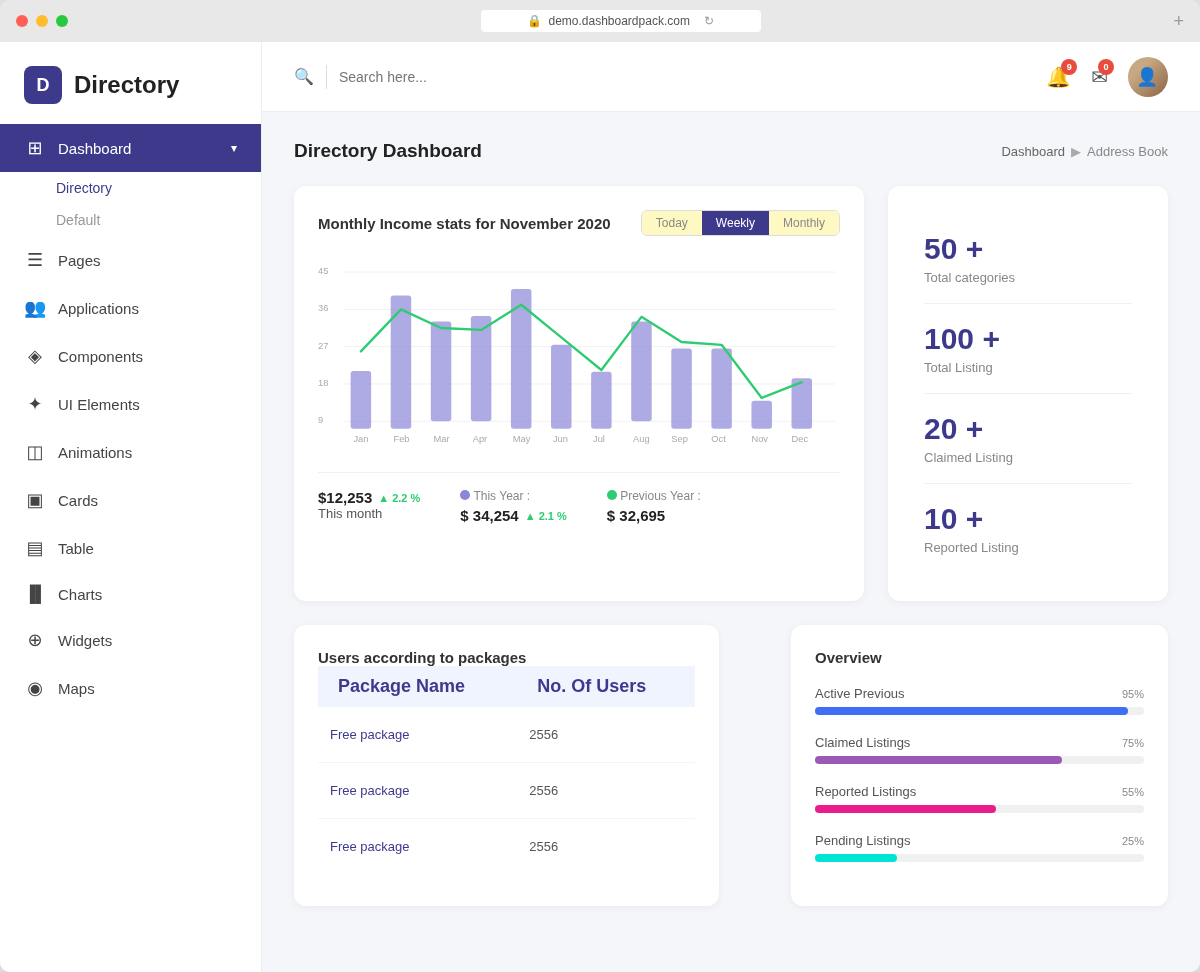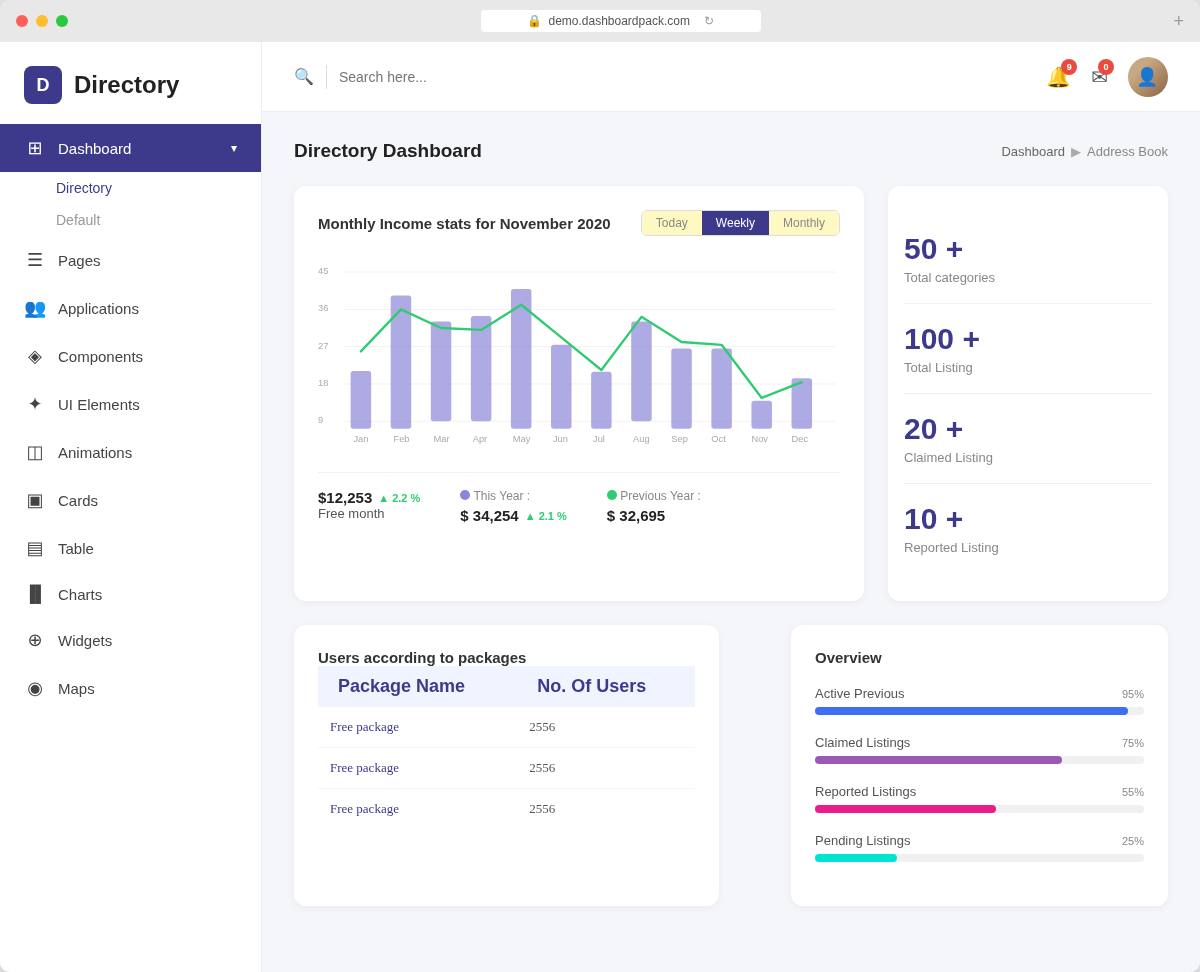--- a/index.html
+++ b/index.html
@@ -271,21 +271,21 @@
     }
     .chart-stat { font-size: 13px; color: #555; }
     .chart-stat-value { font-size: 15px; font-weight: 600; color: #222; display: flex; align-items: center; gap: 6px; }
     .trend-up { color: #2ecc71; font-size: 11px; }
     .legend-dot { width: 10px; height: 10px; border-radius: 50%; display: inline-block; }
 
     
     .stats-panel {
       background: #fff;
       border-radius: 12px;
-      padding: 28px 16px;
+      padding: 28px 36px;
       box-shadow: 0 2px 8px rgba(0,0,0,0.05);
       display: flex;
       flex-direction: column;
       gap: 0;
     }
     .stat-item {
       padding: 18px 0;
       border-bottom: 1px solid #f0f0f0;
     }
     .stat-item:last-child { border-bottom: none; }
@@ -321,25 +321,24 @@
     .pkg-table { width: 100%; border-collapse: collapse; }
     .pkg-table th {
       text-align: left;
       padding: 10px 20px;
       font-size: 18px;
       color: #3d3a8c;
       background: #f0f4ff;
       font-weight: 700;
     }
     .pkg-table td {
-      padding: 12px 12px;
+      padding: 20px 12px;
       font-size: 13px;
       color: #555;
       border-bottom: 1px solid #f5f5f5;
-      font-family: Liberation Serif, serif;
     }
     .pkg-table tr:last-child td { border-bottom: none; }
 
     
     .overview-card {
       background: #fff;
       border-radius: 12px;
       padding: 24px;
       box-shadow: 0 2px 8px rgba(0,0,0,0.05);
       margin-left: 48px;
@@ -544,21 +543,21 @@
                 <text x="508" y="192" font-size="10" fill="#aaa">Dec</text>
               </svg>
             </div>
 
             <div class="chart-footer">
               <div class="chart-stat">
                 <div class="chart-stat-value">
                   <span>$12,253</span>
                   <span class="trend-up">▲ <span>2.2 %</span></span>
                 </div>
-                <div>Free month</div>
+                <div>This month</div>
               </div>
               <div class="chart-stat">
                 <div style="font-size:12px;color:#888;margin-bottom:4px;">
                   <span class="legend-dot" style="background:#8b87d8;"></span>
                   <span>This Year :</span>
                 </div>
                 <div class="chart-stat-value">
                   <span>$ 34,254</span>
                   <span class="trend-up">▲ <span>2.1 %</span></span>
                 </div>

